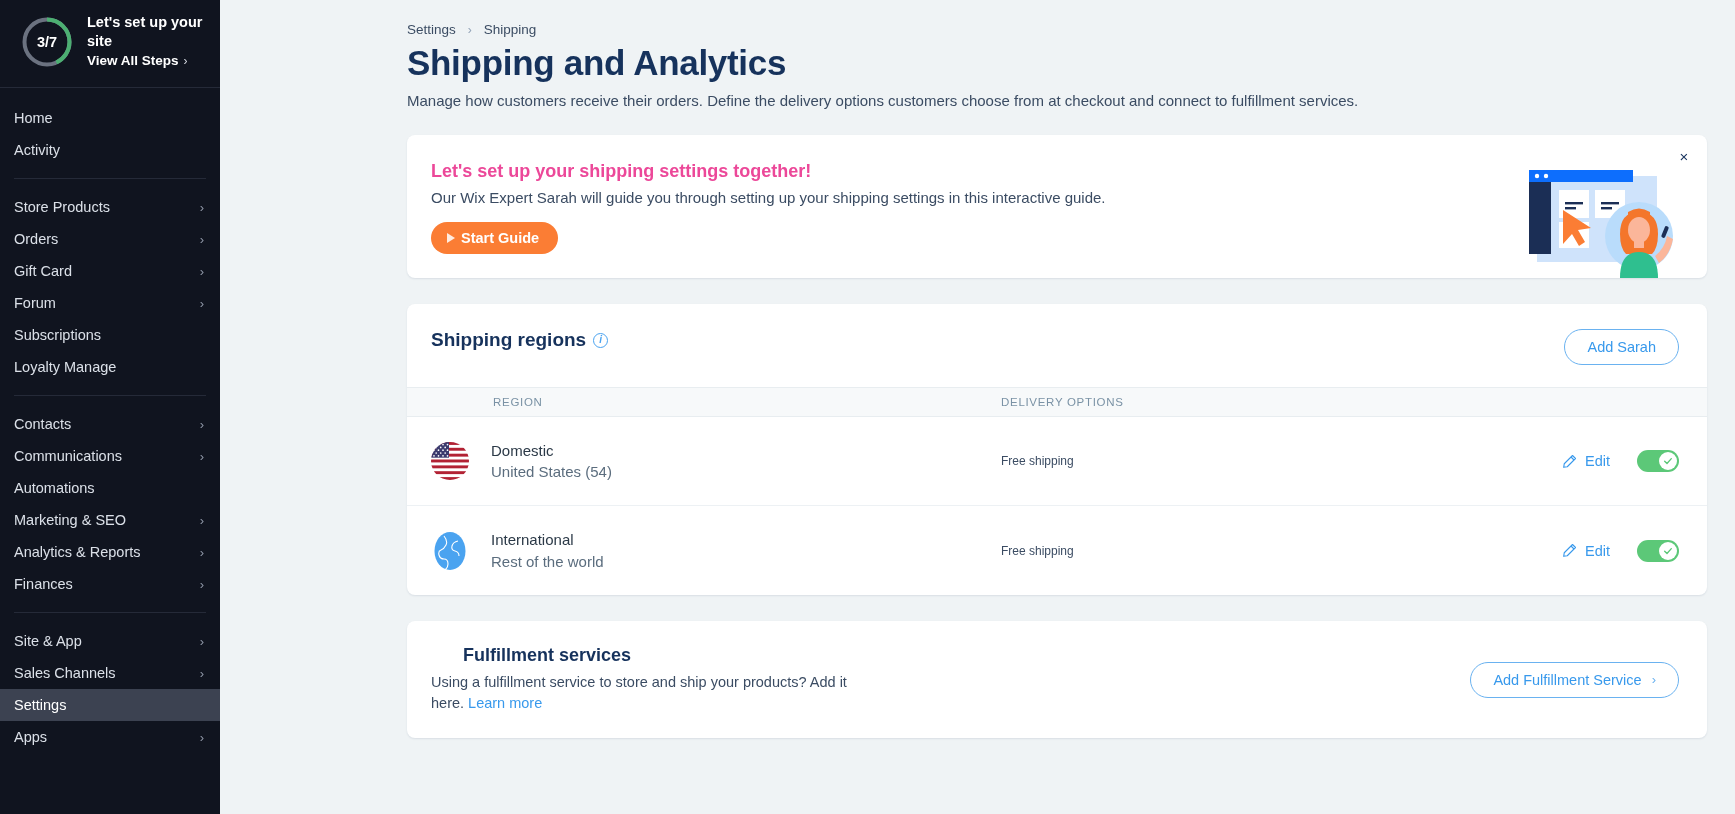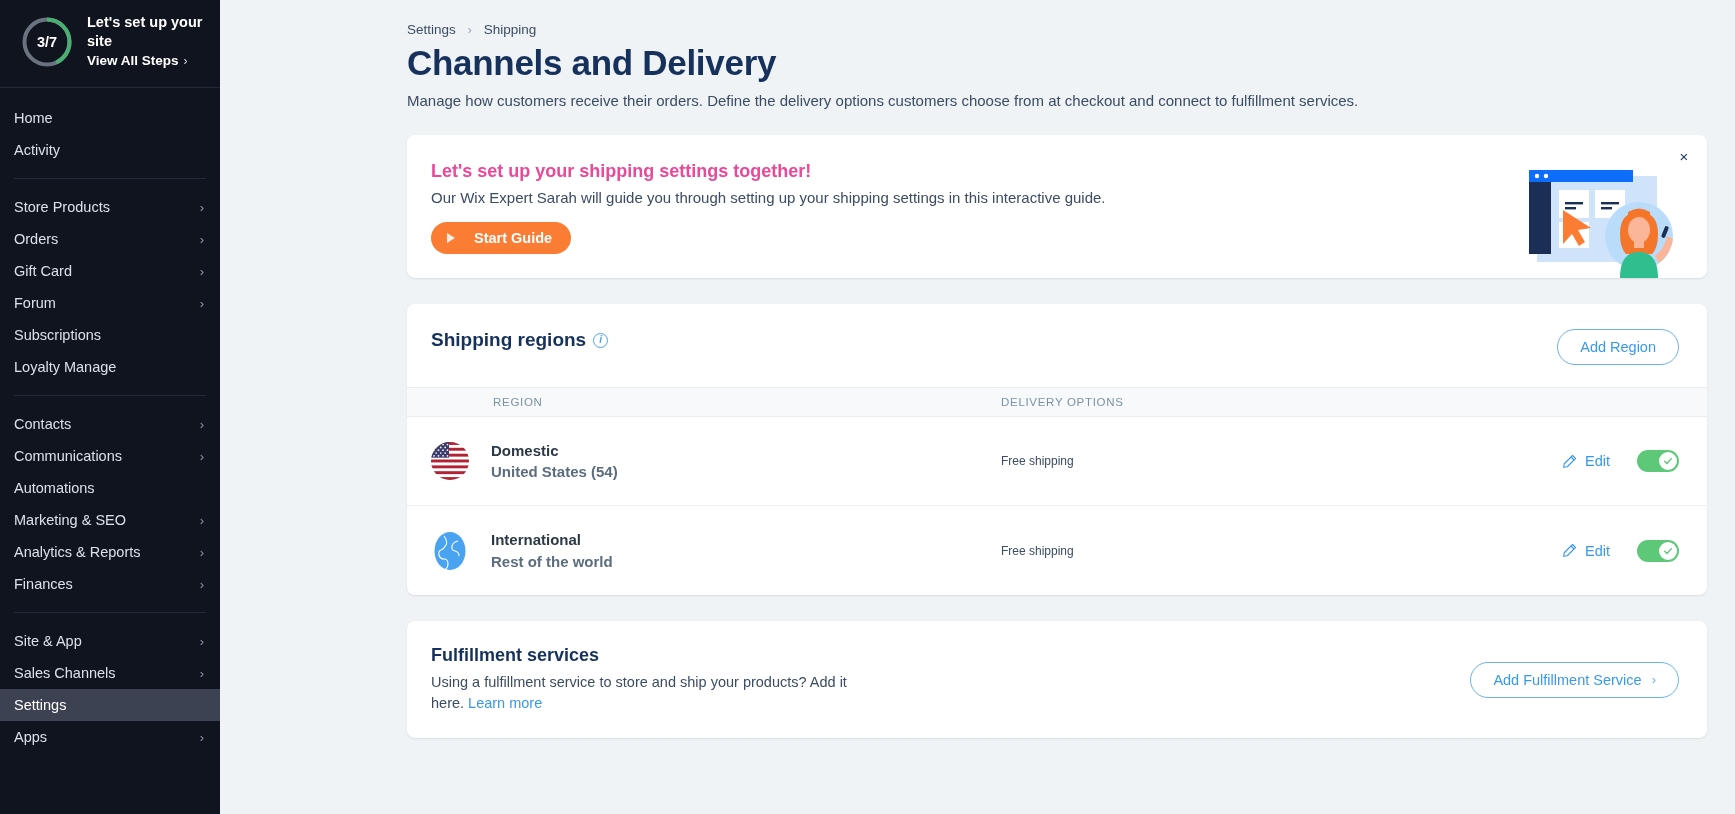--- a/index.html
+++ b/index.html
@@ -88,21 +88,21 @@
   }
 
   
   .promo { display: flex; align-items: stretch; min-height: 133px; margin-bottom: 26px; }
   .promo-body { padding: 26px 28px 24px 24px; flex: 1; }
   .promo-title {
     font-size: 18px; font-weight: 700; color: #ec4899; margin-bottom: 7px;
   }
   .promo-desc { font-size: 15px; color: #3b4c63; margin-bottom: 16px; }
   .btn-orange {
-    display: inline-flex; align-items: center; gap: 19px;
+    display: inline-flex; align-items: center; gap: 6px;
     background: #fb7d34; color: #ffffff;
     border: none; border-radius: 20px;
     padding: 8px 19px 8px 16px;
     font-size: 14.5px; font-weight: 700;
     font-family: "Liberation Sans", sans-serif;
     cursor: pointer;
   }
   .play-tri {
     width: 0; height: 0;
     border-top: 5px solid transparent;
@@ -162,21 +162,21 @@
 
   .table-row {
     display: flex; align-items: center;
     padding: 16px 28px 16px 24px;
     border-bottom: 1px solid #edf1f4;
     min-height: 89px;
   }
   .table-row:last-child { border-bottom: none; }
   .region-cell { display: flex; align-items: center; gap: 22px; }
   .flag-icon, .globe-icon { width: 38px; height: 38px; flex: 0 0 38px; }
-  .region-names { line-height: 1.45; font-weight: bold; }
+  .region-names { line-height: 1.45; }
   .region-name { font-size: 15px; color: #2b3947; }
   .region-sub { font-size: 15px; color: #5b6d7e; }
   .delivery-val { font-size: 12px; color: #3b4c63; }
   .row-actions { display: flex; align-items: center; justify-content: flex-end; gap: 27px; }
   .edit-link {
     display: inline-flex; align-items: center; gap: 8px;
     color: #3899ec; font-size: 14.5px; cursor: pointer;
   }
   .toggle {
     width: 42px; height: 22px; border-radius: 11px;
@@ -188,21 +188,21 @@
     width: 18px; height: 18px; border-radius: 50%;
     background: #ffffff;
     display: flex; align-items: center; justify-content: center;
   }
 
   
   .fulfillment {
     display: flex; align-items: center; justify-content: space-between;
     padding: 24px 28px 24px 24px; min-height: 100px;
   }
-  .ff-title { font-size: 18px; font-weight: 700; color: #16325c; margin-bottom: 6px; }
+  .ff-title { font-size: 18px; font-weight: 700; color: #16325c; margin-bottom: 6px; margin-left: 32px; }
   .ff-desc { font-size: 14.5px; color: #3b4c63; line-height: 1.45; max-width: 430px; }
 </style>
 </head>
 <body>
 
 <div class="app">
 
   <aside class="sidebar">
 
     <div class="setup-block">
@@ -313,21 +313,21 @@
 
   <main class="main">
     <div class="main-inner">
 
       <div class="breadcrumb">
         <span class="crumb">Settings</span>
         <span class="bc-sep">›</span>
         <span class="crumb current">Shipping</span>
       </div>
 
-      <h1 class="page-title">Channels and Delivery</h1>
+      <h1 class="page-title">Shipping and Analytics</h1>
       <p class="page-subtitle">Manage how customers receive their orders. Define the delivery options customers choose from at checkout and connect to fulfillment services.</p>
 
       <section class="card promo">
         <div class="promo-body">
           <div class="promo-title">Let's set up your shipping settings together!</div>
           <div class="promo-desc">Our Wix Expert Sarah will guide you through setting up your shipping settings in this interactive guide.</div>
           <button class="btn-orange">
             <span class="play-tri"></span>
             <span>Start Guide</span>
           </button>
@@ -374,21 +374,21 @@
 
       <section class="card regions">
         <div class="regions-head">
           <div>
             <div class="regions-title">
               <span>Shipping regions</span>
               <span class="info-i">i</span>
             </div>
           </div>
           <button class="btn-outline">
-            <span>Add Region</span>
+            <span>Add Sarah</span>
           </button>
         </div>
 
         <div class="table-head">
           <div class="col-region">REGION</div>
           <div class="col-delivery">DELIVERY OPTIONS</div>
           <div class="col-actions"></div>
         </div>
 
         <div class="table-row">

